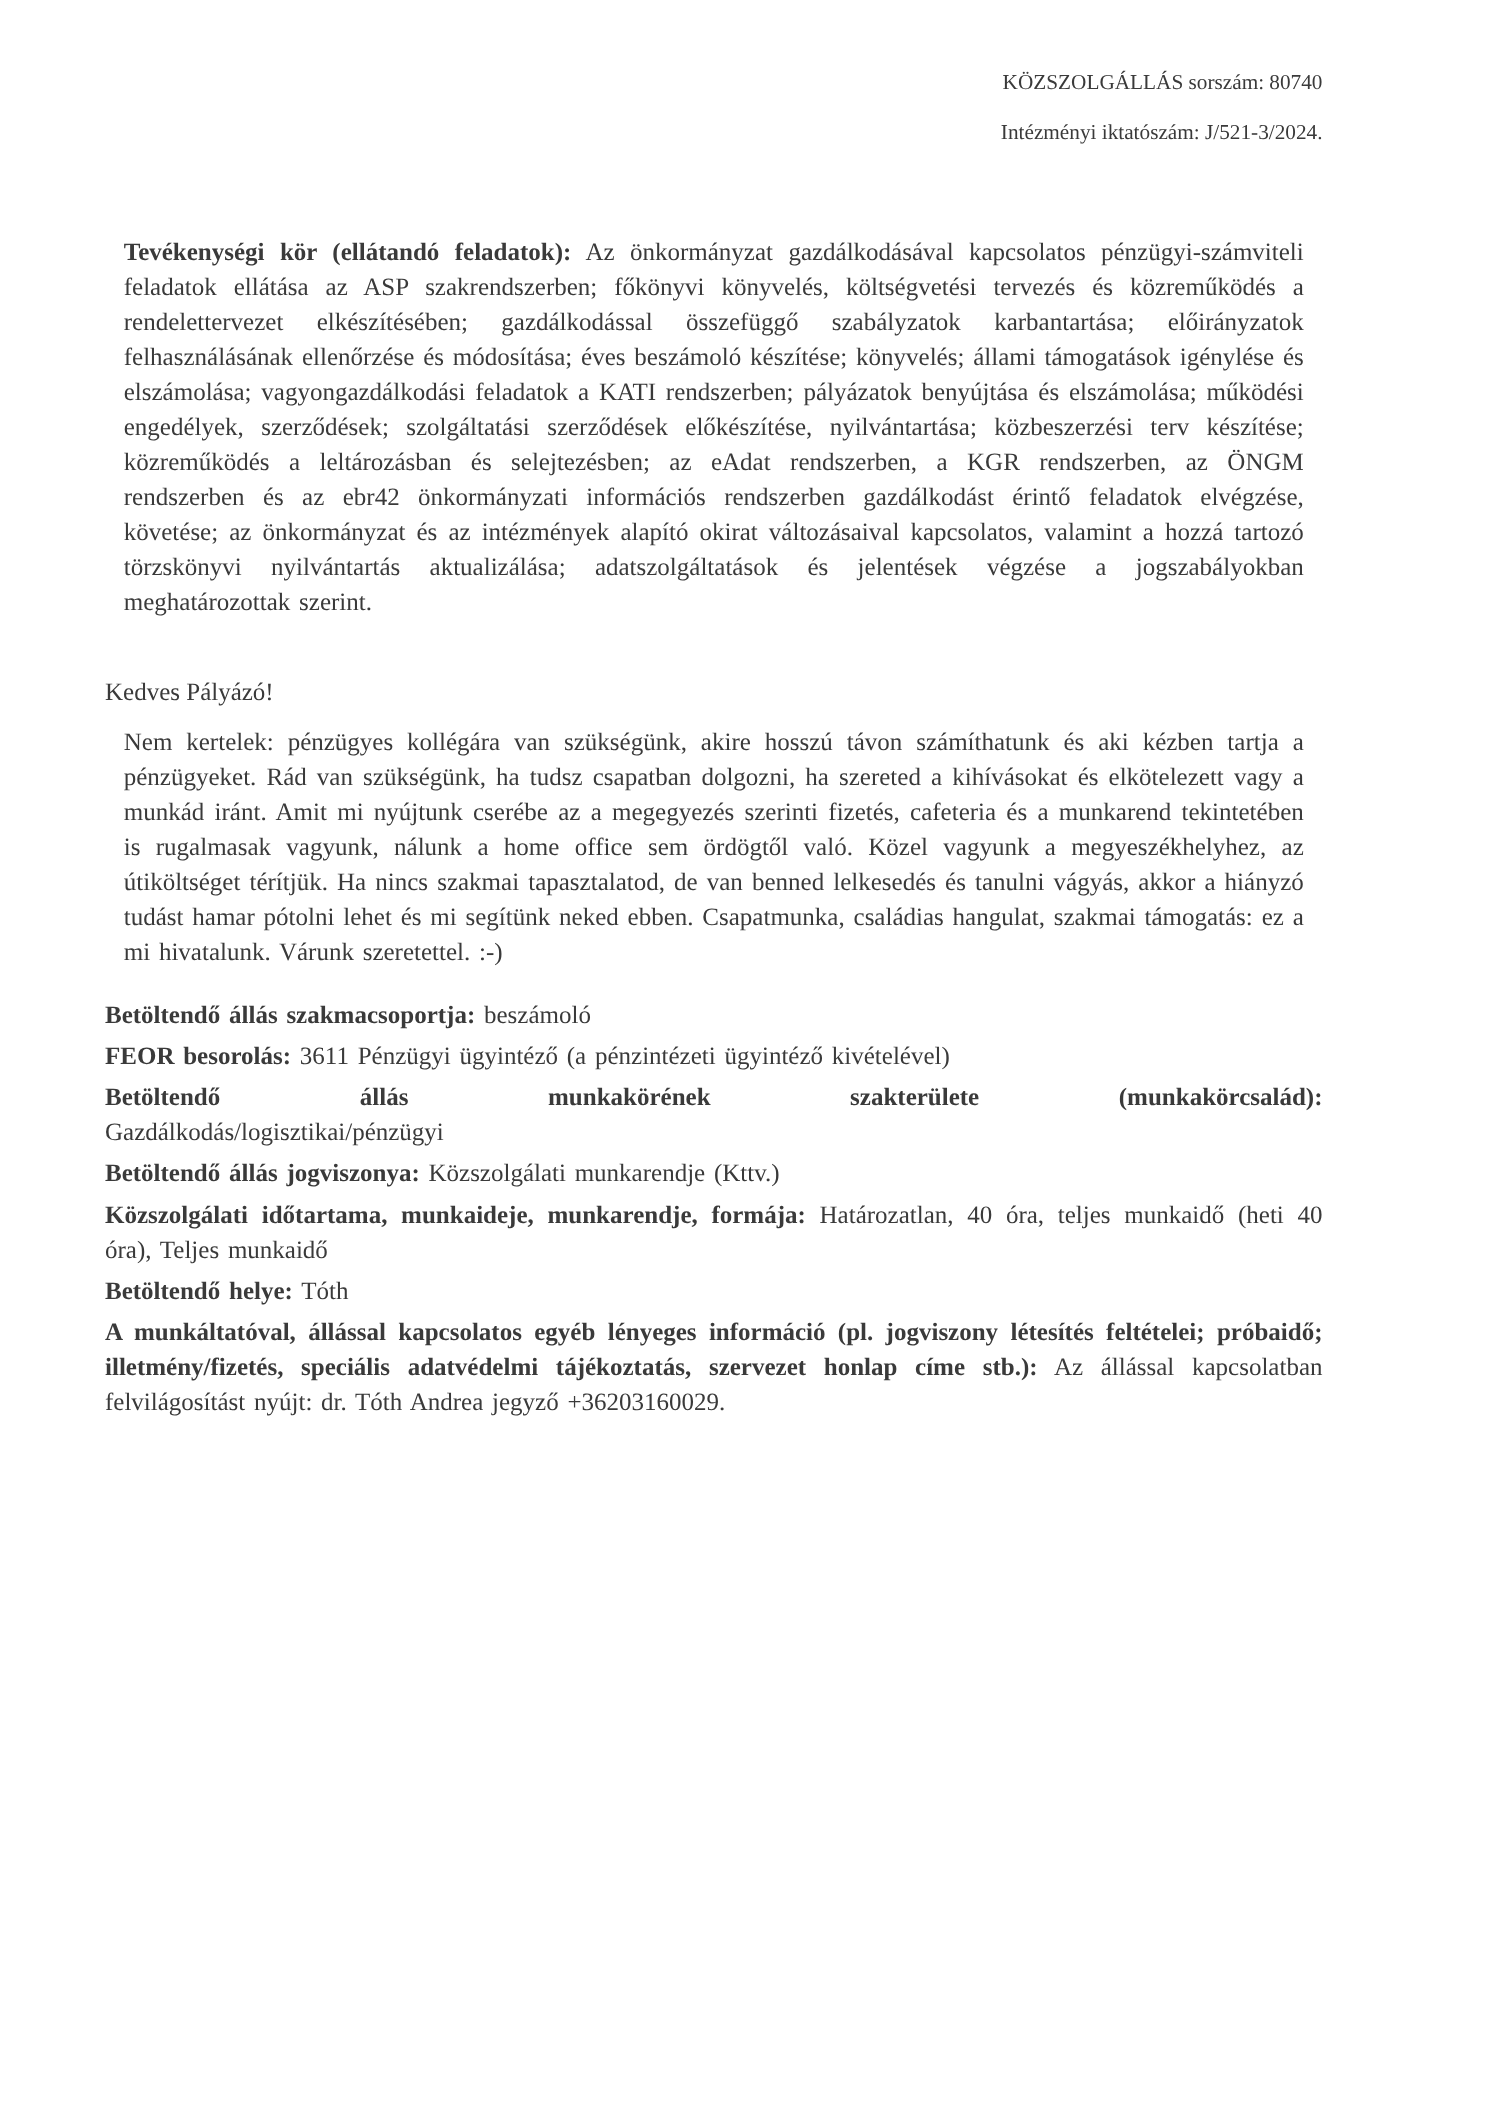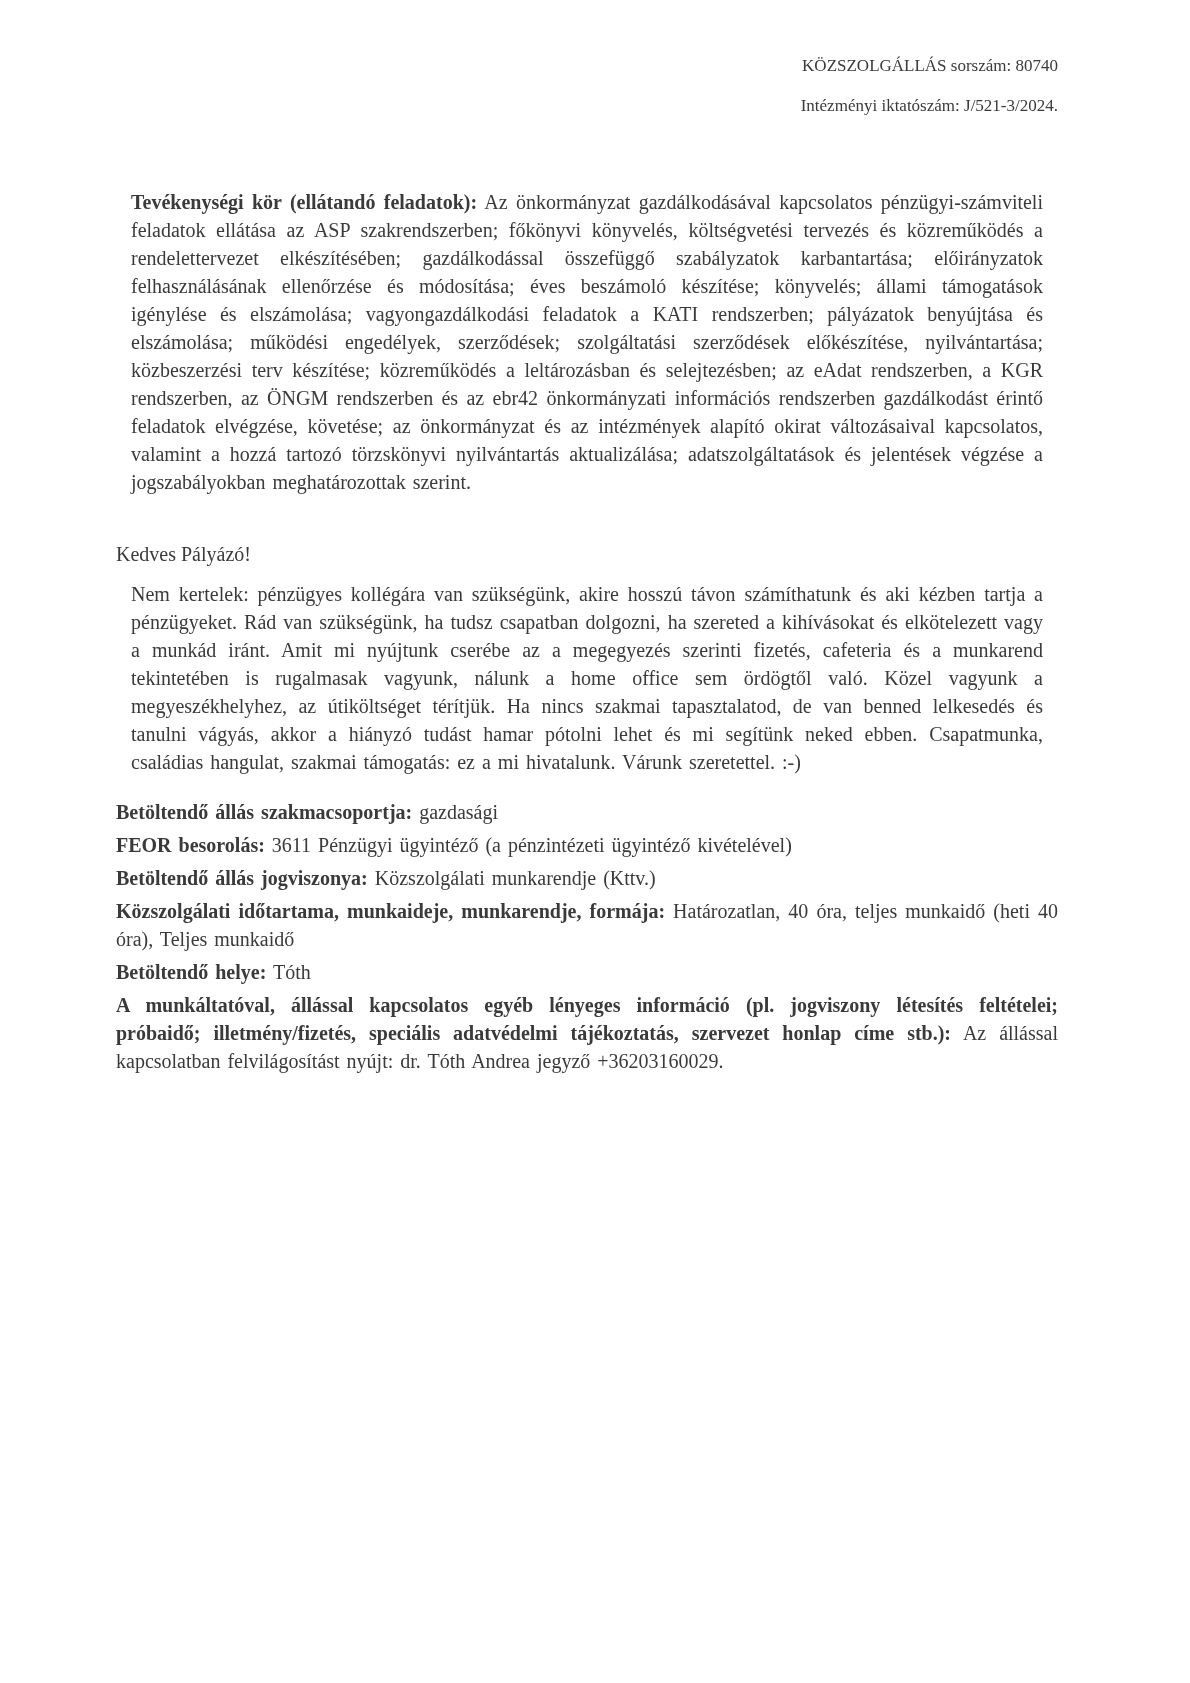--- a/index.html
+++ b/index.html
@@ -7,21 +7,21 @@
     padding: 0;
     background: #ffffff;
   }
   .page {
     position: relative;
     width: 1190px;
     height: 1683px;
     margin: 0 auto;
     background: #ffffff;
     box-sizing: border-box;
-    padding: 56px 132px 0 116px;
+    padding: 56px 132px 0 84px;
     font-family: "Liberation Serif", "DejaVu Serif", serif;
     color: #3a3a3a;
     font-size: 20px;
     line-height: 28px;
     overflow: hidden;
   }
   .doc-header {
     text-align: right;
     font-size: 17px;
     line-height: 20px;
@@ -100,25 +100,29 @@
     <span>Az önkormányzat gazdálkodásával kapcsolatos pénzügyi-számviteli feladatok ellátása az ASP szakrendszerben; főkönyvi könyvelés, költségvetési tervezés és közreműködés a rendelettervezet elkészítésében; gazdálkodással összefüggő szabályzatok karbantartása; előirányzatok felhasználásának ellenőrzése és módosítása; éves beszámoló készítése; könyvelés; állami támogatások igénylése és elszámolása; vagyongazdálkodási feladatok a KATI rendszerben; pályázatok benyújtása és elszámolása; működési engedélyek, szerződések; szolgáltatási szerződések előkészítése, nyilvántartása; közbeszerzési terv készítése; közreműködés a leltározásban és selejtezésben; az eAdat rendszerben, a KGR rendszerben, az ÖNGM rendszerben és az ebr42 önkormányzati információs rendszerben gazdálkodást érintő feladatok elvégzése, követése; az önkormányzat és az intézmények alapító okirat változásaival kapcsolatos, valamint a hozzá tartozó törzskönyvi nyilvántartás aktualizálása; adatszolgáltatások és jelentések végzése a jogszabályokban meghatározottak szerint.</span>
   </p>
 
   <p class="greeting">Kedves Pályázó!</p>
 
   <p class="body-par intro-par">Nem kertelek: pénzügyes kollégára van szükségünk, akire hosszú távon számíthatunk és aki kézben tartja a pénzügyeket. Rád van szükségünk, ha tudsz csapatban dolgozni, ha szereted a kihívásokat és elkötelezett vagy a munkád iránt. Amit mi nyújtunk cserébe az a megegyezés szerinti fizetés, cafeteria és a munkarend tekintetében is rugalmasak vagyunk, nálunk a home office sem ördögtől való. Közel vagyunk a megyeszékhelyhez, az útiköltséget térítjük. Ha nincs szakmai tapasztalatod, de van benned lelkesedés és tanulni vágyás, akkor a hiányzó tudást hamar pótolni lehet és mi segítünk neked ebben. Csapatmunka, családias hangulat, szakmai támogatás: ez a mi hivatalunk. Várunk szeretettel. :-)</p>
 
   <div class="fields">
     <p class="field">
       <span class="bold">Betöltendő állás szakmacsoportja:</span>
-      <span>gazdasági</span>
+      <span>beszámoló</span>
     </p>
     <p class="field">
       <span class="bold">FEOR besorolás:</span>
       <span>3611 Pénzügyi ügyintéző (a pénzintézeti ügyintéző kivételével)</span>
+    </p>
+    <p class="field">
+      <span class="bold spread">Betöltendő állás munkakörének szakterülete (munkakörcsalád):</span>
+      <span>Gazdálkodás/logisztikai/pénzügyi</span>
     </p>
     <p class="field">
       <span class="bold">Betöltendő állás jogviszonya:</span>
       <span>Közszolgálati munkarendje (Kttv.)</span>
     </p>
     <p class="field">
       <span class="bold">Közszolgálati időtartama, munkaideje, munkarendje, formája:</span>
       <span>Határozatlan, 40 óra, teljes munkaidő (heti 40 óra), Teljes munkaidő</span>
     </p>
     <p class="field">

